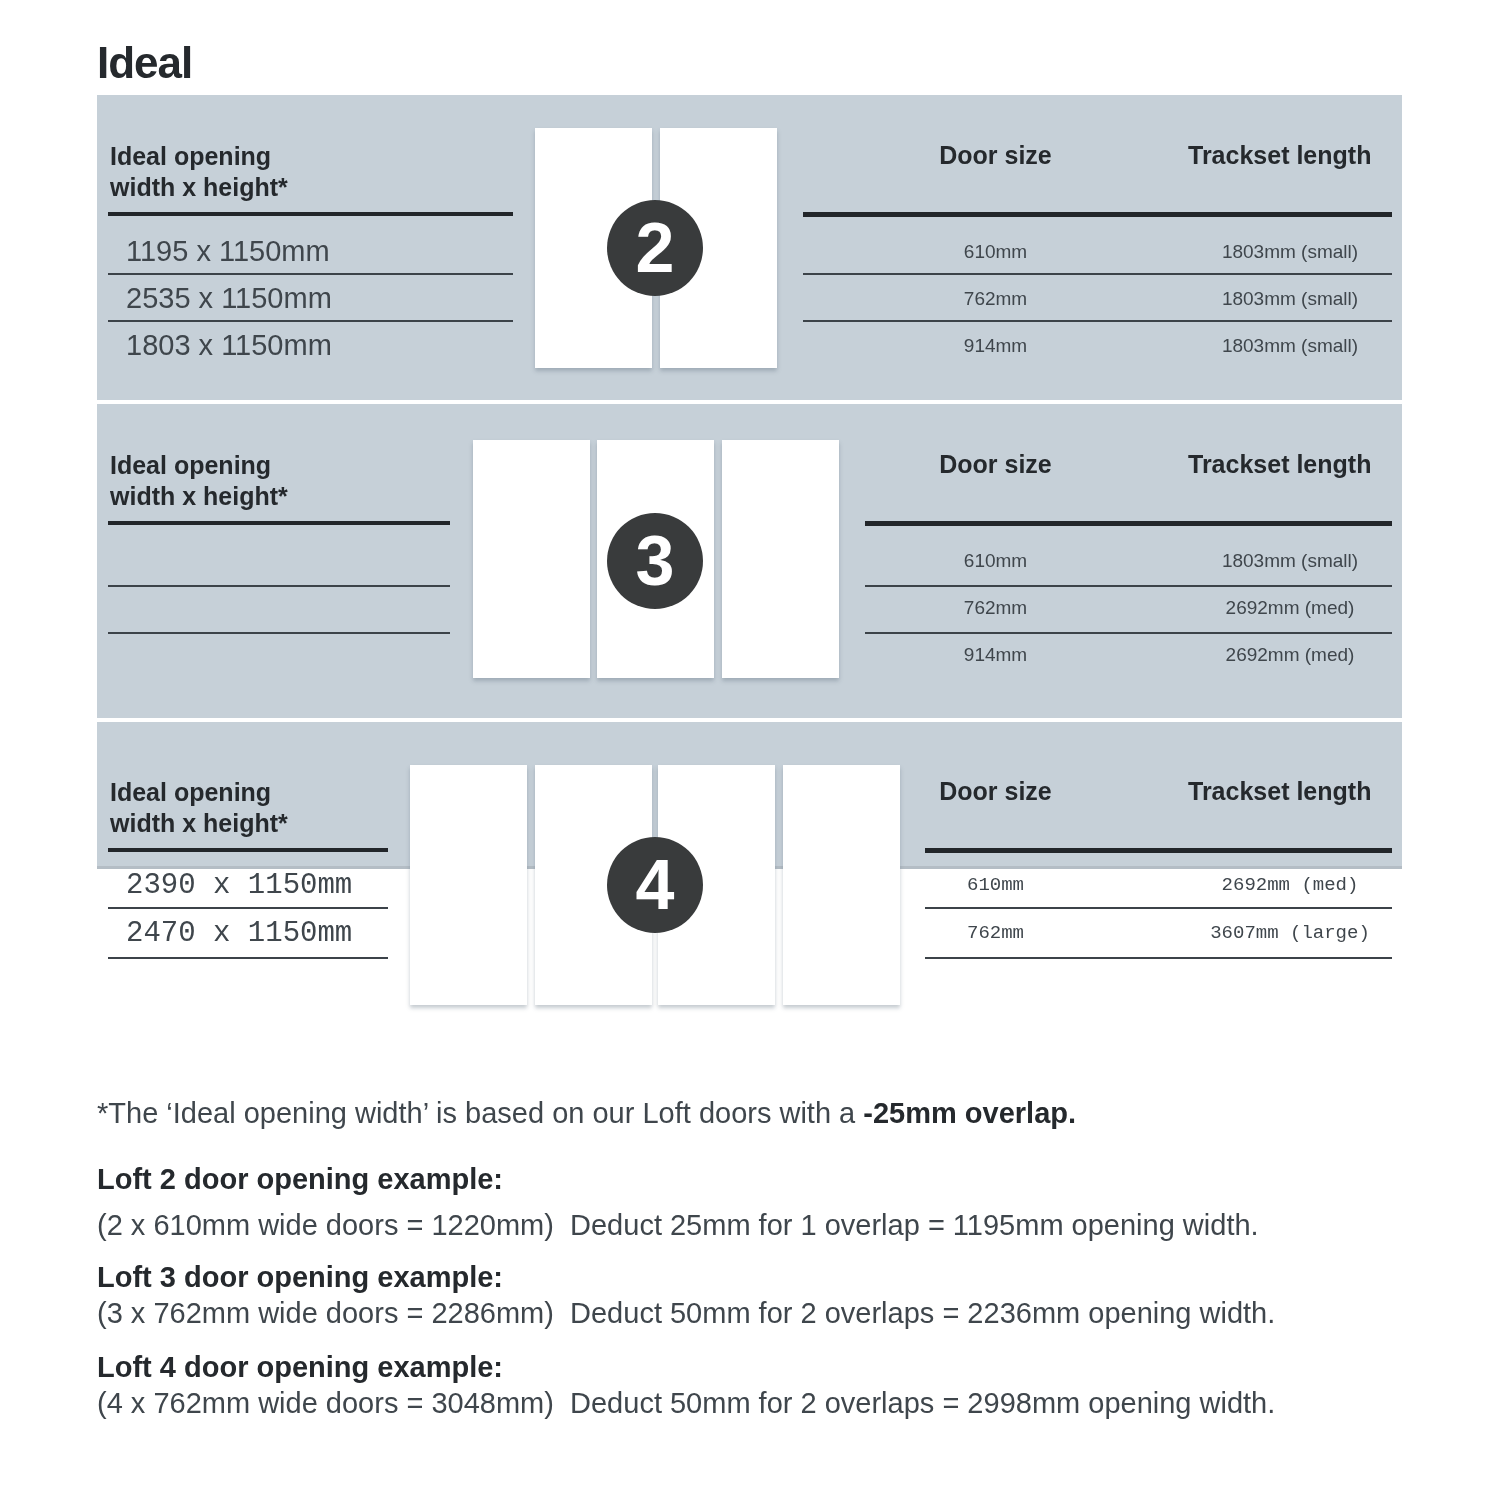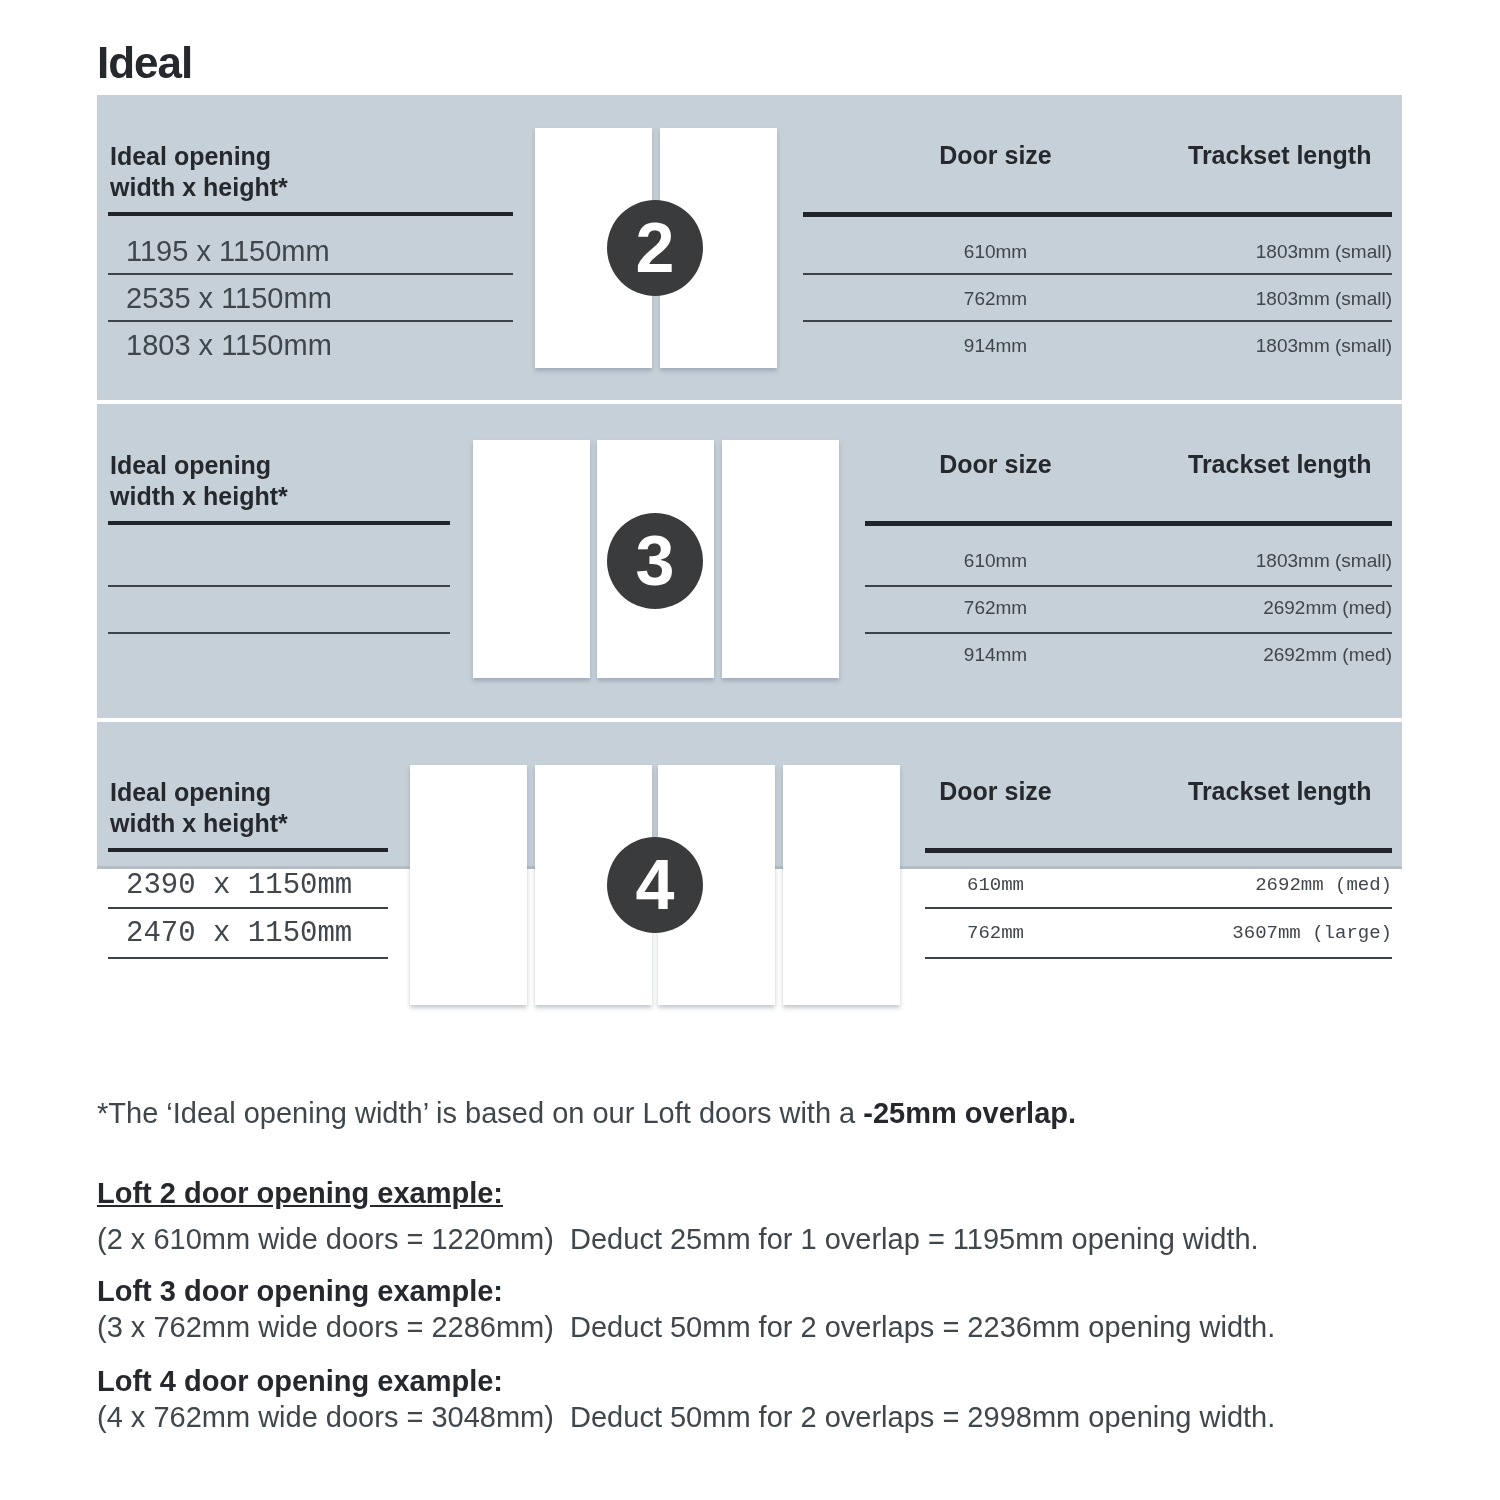--- a/index.html
+++ b/index.html
@@ -41,35 +41,35 @@
   .rtable{ position:absolute; left:706px; top:0; width:589px; height:100%; }
   .rhdr{ position:absolute; top:46px; left:0; width:100%; display:flex; font-size:25px;
          font-weight:bold; color:var(--heading-text); white-space:nowrap; }
   .rh-door{ width:385px; text-align:center; }
   .rh-track{ flex:1; text-align:left; }
   .rtable .thick-rule{ height:5px; right:0; width:auto; }
   .rrows{ position:absolute; top:133px; left:0; width:100%; }
   .rrow{ height:47px; display:flex; align-items:center; font-size:19px;
          color:var(--value-text); white-space:nowrap; }
   .rc-door{ width:385px; text-align:center; }
-  .rc-track{ flex:1; text-align:right; }
+  .rc-track{ flex:1; text-align:center; }
 
   
   .s3 .lhdr, .s3 .rhdr{ top:55px; }
   .s3 .thick-rule{ top:126px; }
   .s3 .lrows, .s3 .rrows{ top:139px; }
   .s3 .vrow, .s3 .rrow{ height:48px;font-family:Liberation Mono, monospace; }
 
   
   .notes{ position:absolute; left:97px; top:1095px; width:1340px; color:var(--value-text); }
   .footnote{ font-size:29px; line-height:36px; white-space:pre-wrap; }
   .footnote b{ color:var(--heading-text); }
   .ex-title{ font-size:29px; line-height:36px; font-weight:bold; color:var(--heading-text); }
   .ex-body{ font-size:29px; line-height:36px; white-space:pre-wrap; }
-  .ex1t{ margin-top:44px;text-decoration:underline; } .ex1b{ margin-top:10px; }
+  .ex1t{ margin-top:30px; } .ex1b{ margin-top:10px; }
   .ex2t{ margin-top:16px; } .ex3t{ margin-top:18px; }
 </style>
 </head>
 <body>
 
 <div class="title">Ideal</div>
 
 <div class="panel">
 
   <div class="sec s1">

